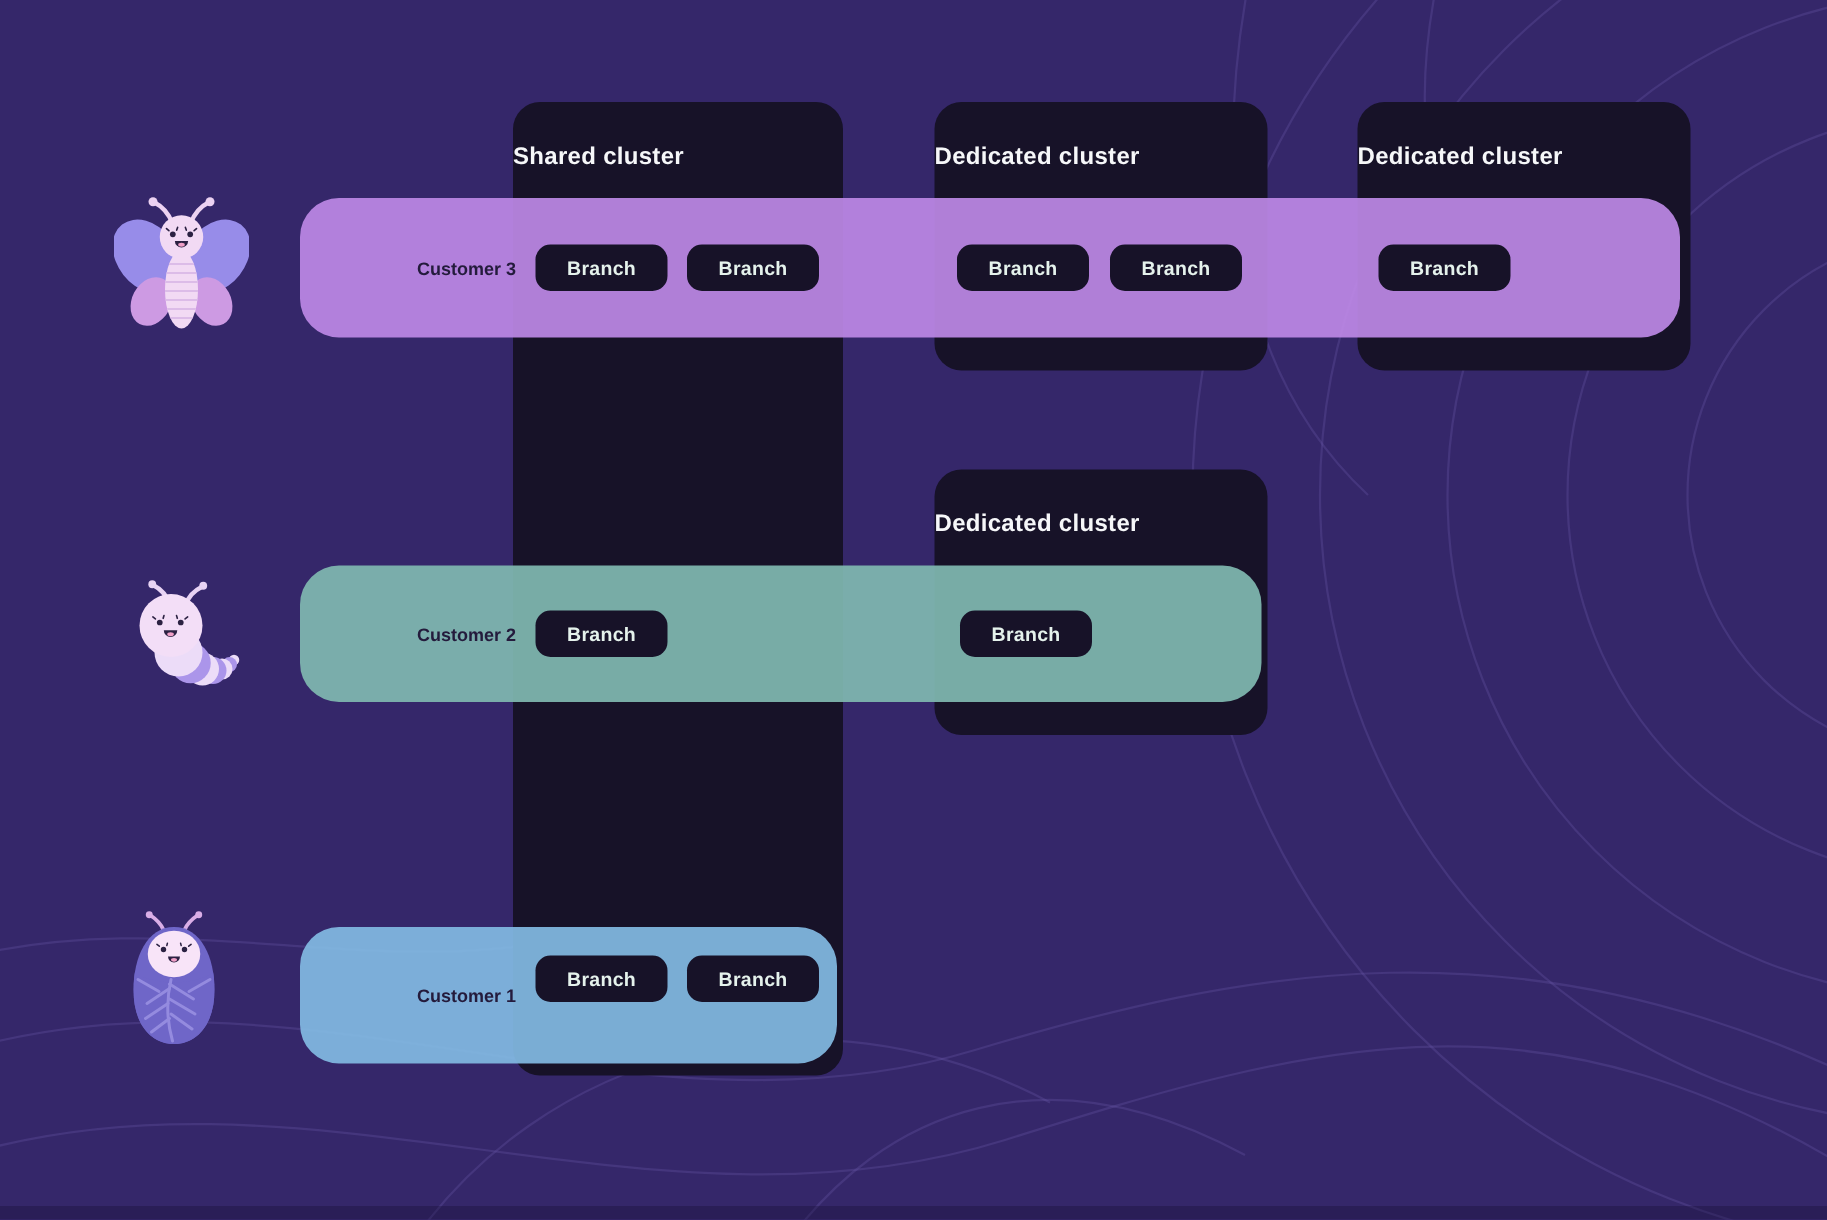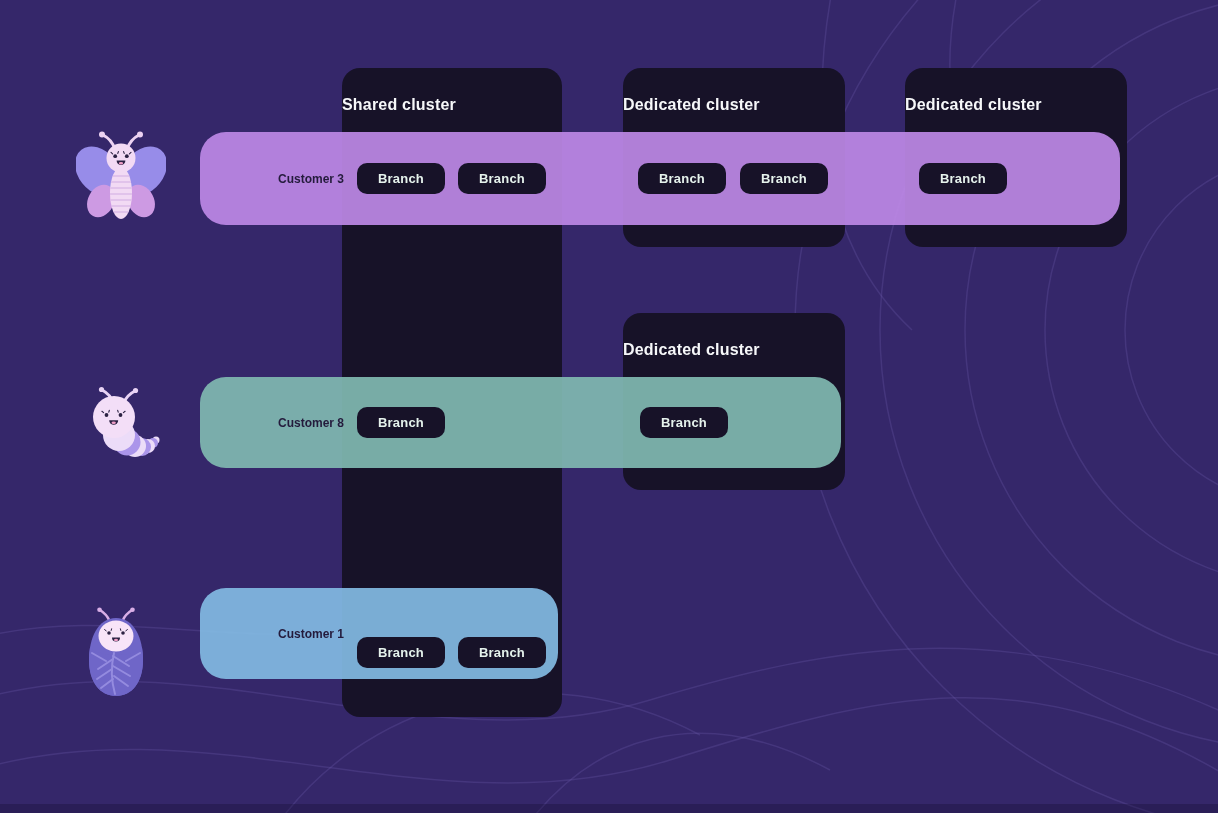--- a/index.html
+++ b/index.html
@@ -87,24 +87,24 @@
 
   <div class="panel" style="left:623px;top:313px;width:222px;height:177px;">
     <div class="panel-title">Dedicated cluster</div>
   </div>
 
   <div class="band band-c3" style="left:200px;top:132px;width:920px;height:93px;">
     <div class="band-label">Customer 3</div>
   </div>
 
   <div class="band band-c2" style="left:200px;top:377px;width:641px;height:91px;">
-    <div class="band-label">Customer 8</div>
-  </div>
-
-  <div class="band band-c1" style="left:200px;top:588px;width:358px;height:91px;">
+    <div class="band-label">Customer 2</div>
+  </div>
+
+  <div class="band band-c1" style="left:200px;top:618px;width:358px;height:91px;">
     <div class="band-label">Customer 1</div>
   </div>
 
   <div class="branch-chip" style="left:357px;top:163px;">Branch</div>
   <div class="branch-chip" style="left:458px;top:163px;">Branch</div>
   <div class="branch-chip" style="left:638px;top:163px;">Branch</div>
   <div class="branch-chip" style="left:740px;top:163px;">Branch</div>
   <div class="branch-chip" style="left:919px;top:163px;">Branch</div>
 
   <div class="branch-chip" style="left:357px;top:407px;">Branch</div>

